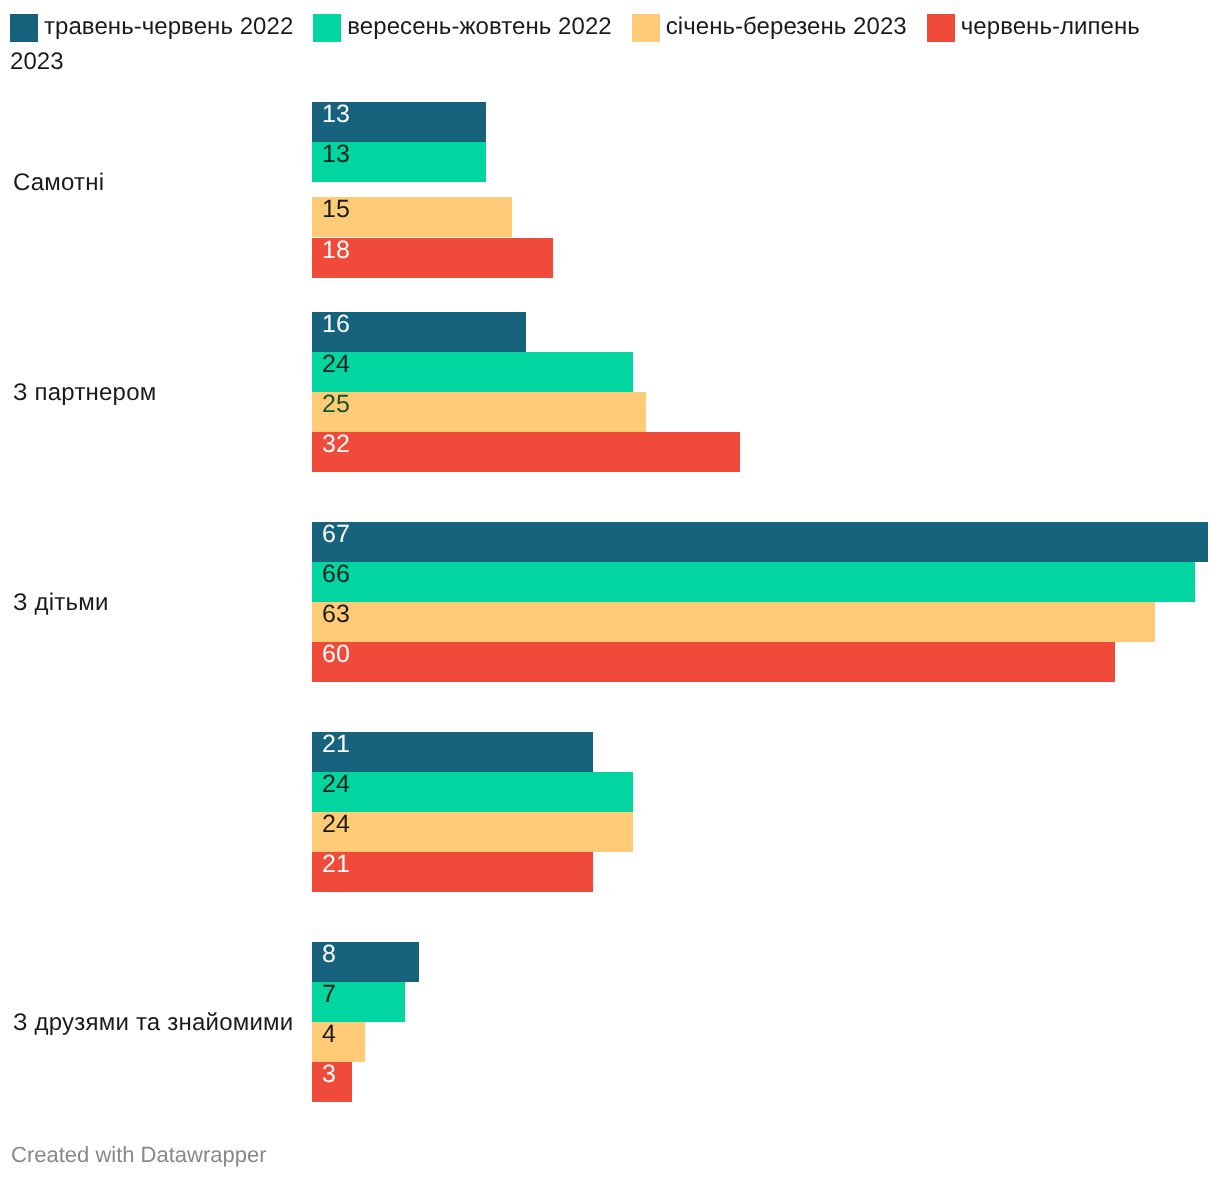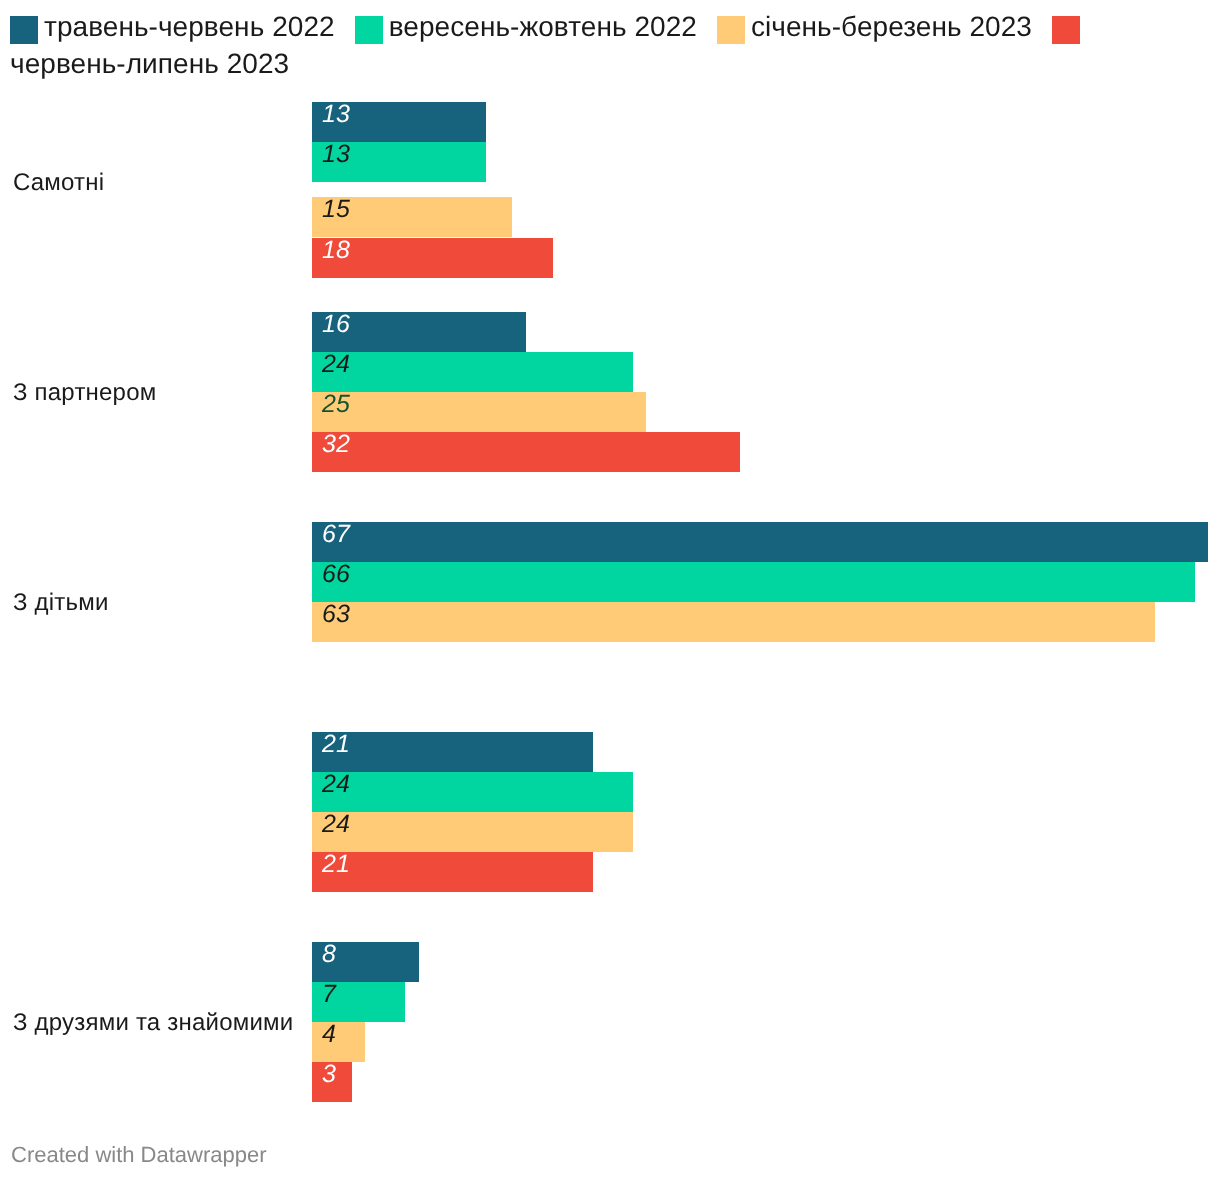--- a/index.html
+++ b/index.html
@@ -33,21 +33,21 @@
     margin-right: 20px;
   }
   .legend-swatch {
     display: inline-block;
     width: 28px;
     height: 28px;
     vertical-align: -7.5px;
     margin-right: 6px;
   }
   .legend-label {
-    font-size: 28px;
+    font-size: 24px;
     letter-spacing: 0.06px;
     color: #1a1a1a;
   }
 
   
   .plot {
     position: absolute;
     left: 0;
     top: 0;
     width: 1220px;
@@ -80,21 +80,20 @@
   .bar-value {
     position: absolute;
     left: 10.2px;
     top: 0;
     height: 24px;
     display: flex;
     align-items: center;
     font-size: 25px;
     line-height: 1;
     white-space: nowrap;
-    font-style: italic;
   }
 
   
   .footer {
     position: absolute;
     left: 11px;
     top: 1142px;
     font-size: 22px;
     line-height: 26px;
     color: #888888;
@@ -141,20 +140,23 @@
     <div class="cat-label">З дітьми</div>
     <div class="bar" style="top: 0px; width: 896.4px; background: rgb(23, 98, 124);">
         <span class="bar-value" style="color: rgb(255, 255, 255);">67</span>
       </div>
     <div class="bar" style="top: 40px; width: 883.021px; background: rgb(2, 214, 160);">
         <span class="bar-value" style="color: rgb(26, 26, 26);">66</span>
       </div>
     <div class="bar" style="top: 80px; width: 842.884px; background: rgb(255, 203, 118);">
         <span class="bar-value" style="color: rgb(26, 26, 26);">63</span>
       </div>
+    <div class="bar" style="top: 120px; width: 802.746px; background: rgb(239, 74, 58);">
+        <span class="bar-value" style="color: rgb(255, 255, 255);">60</span>
+      </div>
   </div>
   <div class="group" style="top:732px">
     <div class="bar" style="top: 0px; width: 280.961px; background: rgb(23, 98, 124);">
         <span class="bar-value" style="color: rgb(255, 255, 255);">21</span>
       </div>
     <div class="bar" style="top: 40px; width: 321.099px; background: rgb(2, 214, 160);">
         <span class="bar-value" style="color: rgb(26, 26, 26);">24</span>
       </div>
     <div class="bar" style="top: 80px; width: 321.099px; background: rgb(255, 203, 118);">
         <span class="bar-value" style="color: rgb(26, 26, 26);">24</span>

